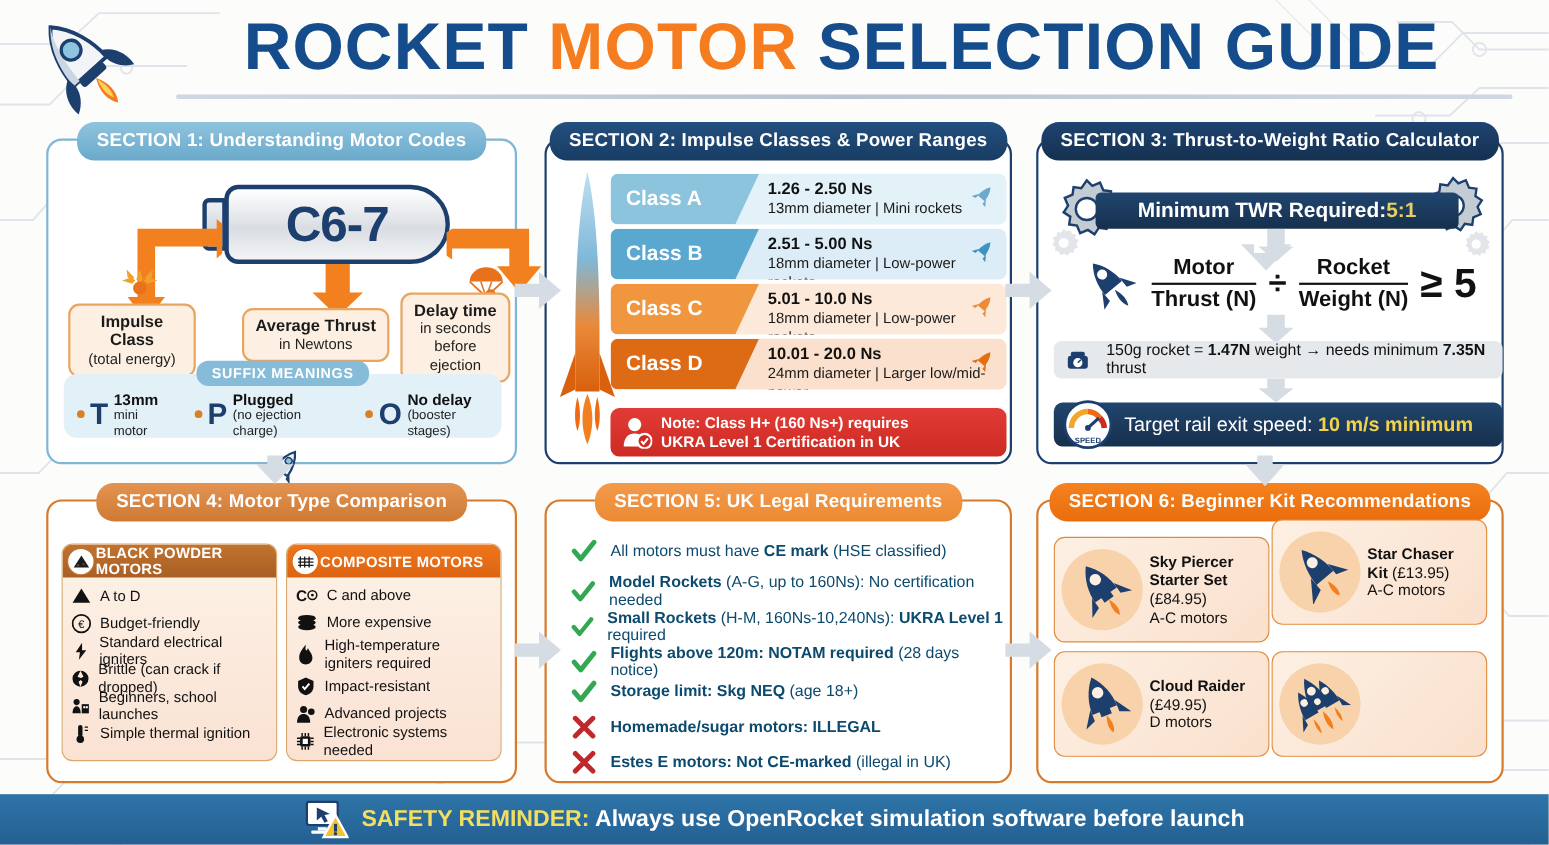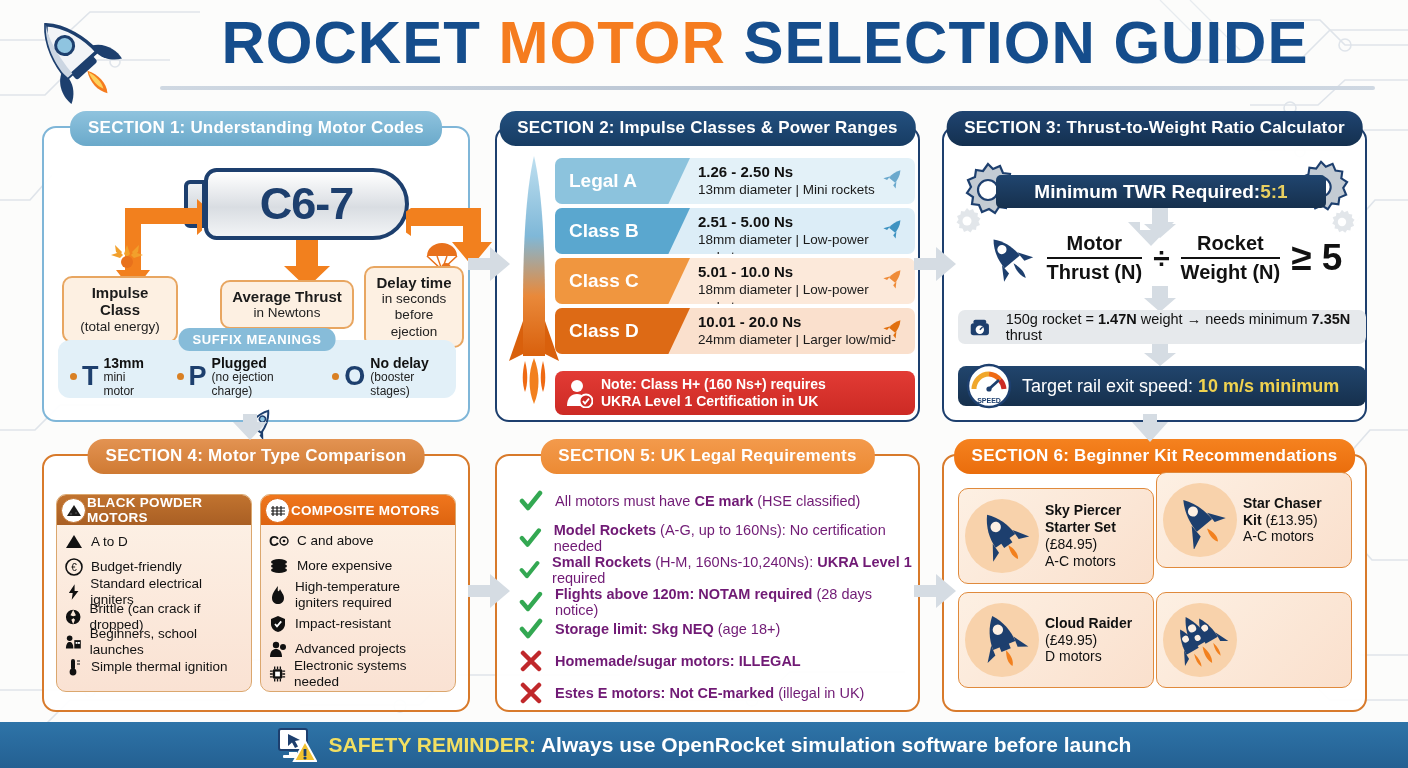--- a/index.html
+++ b/index.html
@@ -115,21 +115,21 @@
   .mt-head.cm{ background:linear-gradient(180deg,#f0761d,#dd6410); }
   .mt-badge{ position:absolute; left:4px; top:3px; width:25px; height:25px;
      border-radius:50%; background:#fff; border:1.5px solid #c1732f;
      display:flex; align-items:center; justify-content:center; }
   .mt-li{ display:flex; align-items:center; gap:8px; padding:0 8px; height:25px; }
   .mt-li .tx{ font-size:13.5px; color:#111; line-height:1.12; }
   .mt-li.two{ height:33px; }
 
   
   .lg-li{ position:absolute; left:22px; display:flex; align-items:center; gap:12px; }
-  .lg-li .lt{ font-size:14.5px; color:#701a75; }
+  .lg-li .lt{ font-size:14.5px; color:#0c4a6e; }
 
   
   .kit{ position:absolute; width:196px; height:96px; border:1.7px solid #e08a3c;
         border-radius:10px; background:linear-gradient(135deg,#fdf0e3,#fae0cd);
         display:flex; align-items:center; gap:6px; padding-left:6px; }
   .kit-circle{ width:74px; height:74px; min-width:74px; border-radius:50%;
         background:#f8d2ab; display:flex; align-items:center; justify-content:center; }
   .kit-txt{ font-size:14px; color:#111; line-height:1.2; }
   .kit-txt b{ font-weight:bold; }
 
@@ -331,21 +331,21 @@
           </defs>
         <path d="M27 0 C34 30 38 80 38 150 L38 200 L16 200 L16 150 C16 80 20 30 27 0Z" fill="url(#rg)"></path>
         <path d="M16 165 L2 205 L16 198Z" fill="#d9600c"></path>
         <path d="M38 165 L52 205 L38 198Z" fill="#d9600c"></path>
         <path d="M27 202 C33 216 33 234 27 248 C21 234 21 216 27 202Z" fill="#f2801e"></path>
         <path d="M18 205 C21 216 21 228 18 236 C15 228 15 216 18 205Z" fill="#ef6a13"></path>
         <path d="M36 205 C39 216 39 228 36 236 C33 228 33 216 36 205Z" fill="#ef6a13"></path>
       </svg>
 
       <div class="cls-row" style="top:30px; background:#e3f1f8;">
-        <div class="cls-tag" style="background:#8cc3dd;">Legal A</div>
+        <div class="cls-tag" style="background:#8cc3dd;">Class A</div>
         <div class="cls-info">
           <b>1.26 - 2.50 Ns</b>
           <span>13mm diameter | Mini rockets</span>
         </div>
         <svg class="cls-rkt" width="22" height="22" viewBox="0 0 22 22">
             <g transform="rotate(40 11 11)" fill="#6ba9cd">
               <path d="M11 1 C14 5 15 10 15 14 L7 14 C7 10 8 5 11 1Z"></path>
               <path d="M7 12 L3 18 L7 17Z"></path>
               <path d="M15 12 L19 18 L15 17Z"></path>
             </g>

